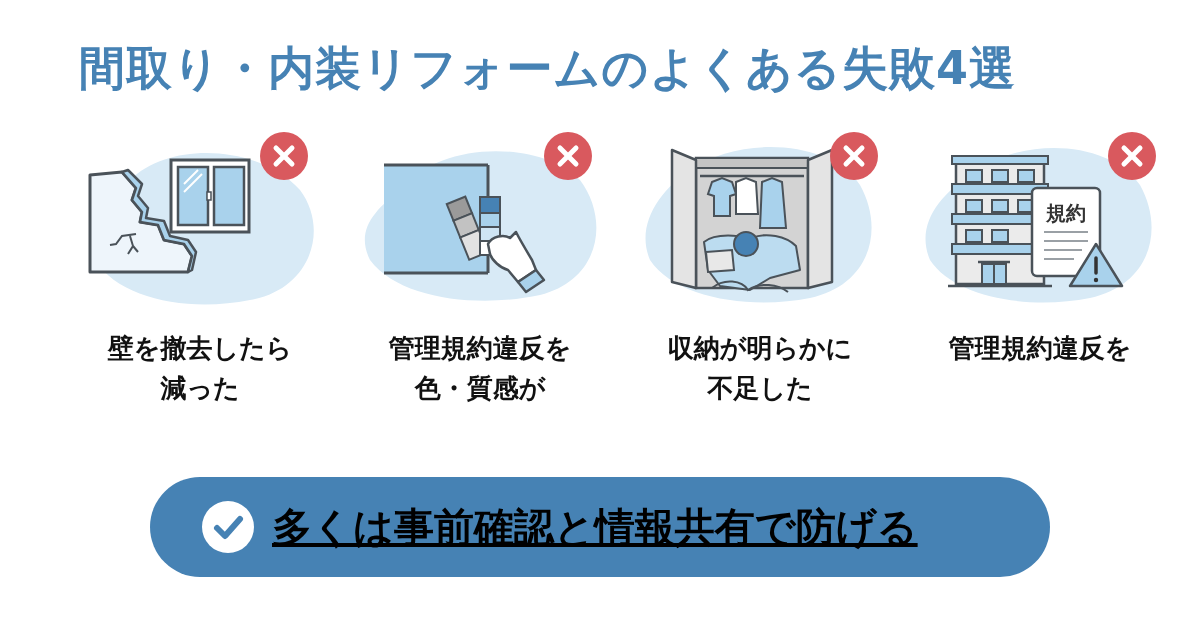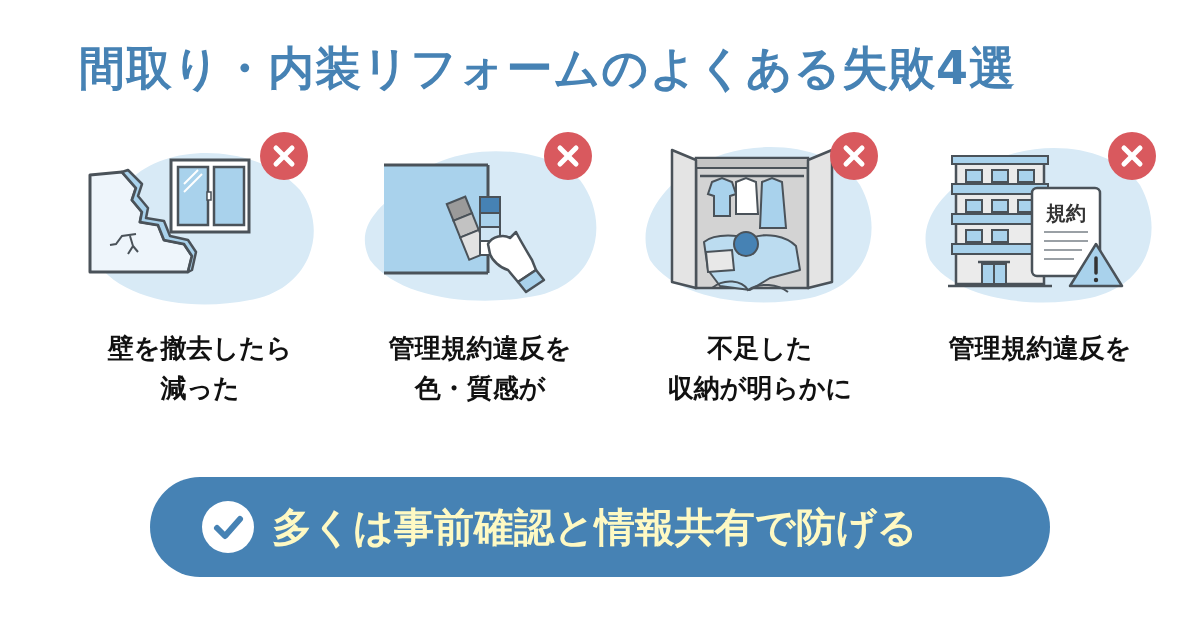--- a/index.html
+++ b/index.html
@@ -63,22 +63,23 @@
     border-radius: 50%;
     background: #ffffff;
   }
   .check svg { width: 52px; height: 52px; }
   .banner-text {
     position: absolute;
     left: 122px; top: 0;
     height: 100px; line-height: 100px;
     font-size: 40px;
     font-weight: bold;
-    color: #fef9c3;
+    color: #000000;
     white-space: nowrap;
+    text-decoration: underline;
   }
 </style>
 </head>
 <body>
 
 <div class="title">間取り・内装リフォームのよくある失敗4選</div>
 
 <div class="card" style="left:60px;">
   <svg class="illus" viewBox="0 0 280 190">
     <path d="M70 60 C110 20 200 25 240 70 C270 110 250 170 190 180 C130 192 60 180 35 140 C20 110 40 80 70 60 Z" fill="#d8eaf6"></path>
@@ -160,22 +161,22 @@
     <path d="M86 132 L112 130 L114 150 L88 152 Z" fill="#e8e8e8" stroke="#4a5259" stroke-width="2"></path>
     <path d="M92 168 C104 158 122 160 128 170 C140 162 158 164 168 172" fill="none" stroke="#4a5259" stroke-width="2"></path>
   </svg>
   <div class="badge" style="left:210px;">
     <svg viewBox="0 0 48 48">
       <line x1="16" y1="16" x2="32" y2="32" stroke="#fff" stroke-width="5" stroke-linecap="round"></line>
       <line x1="32" y1="16" x2="16" y2="32" stroke="#fff" stroke-width="5" stroke-linecap="round"></line>
     </svg>
   </div>
   <div class="caption">
+    <div>収納が明らかに</div>
     <div>不足した</div>
-    <div>収納が明らかに</div>
   </div>
 </div>
 
 <div class="card" style="left:900px;">
   <svg class="illus" viewBox="0 0 280 190">
     <path d="M70 55 C120 15 210 20 240 65 C265 110 250 165 190 178 C130 190 55 178 30 140 C15 105 40 75 70 55 Z" fill="#d8eaf6"></path>
 
     <rect x="56" y="42" width="88" height="122" fill="#ebebeb" stroke="#4a5259" stroke-width="2.5"></rect>
     <rect x="52" y="36" width="96" height="8" fill="#a9d2ec" stroke="#4a5259" stroke-width="2"></rect>
     <rect x="52" y="64" width="96" height="10" fill="#a9d2ec" stroke="#4a5259" stroke-width="2"></rect>

